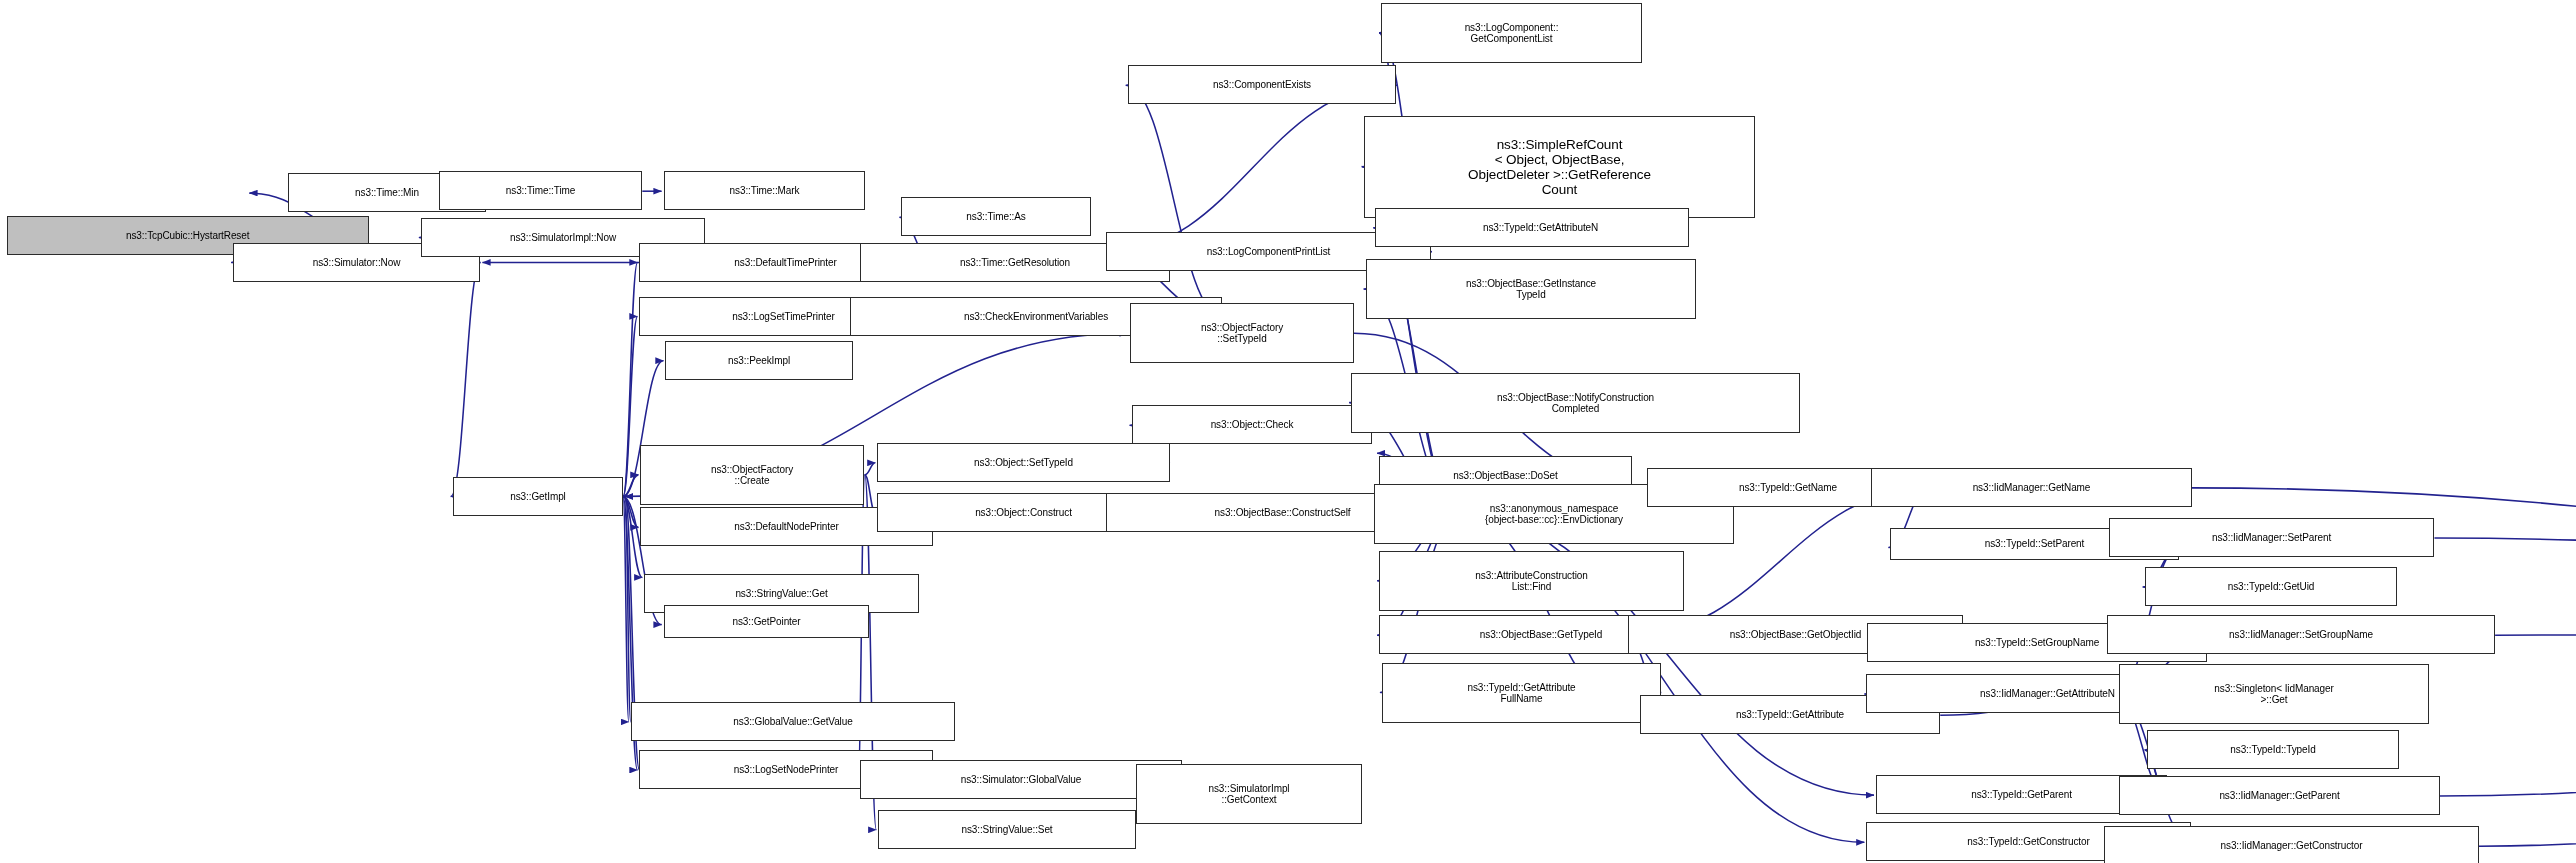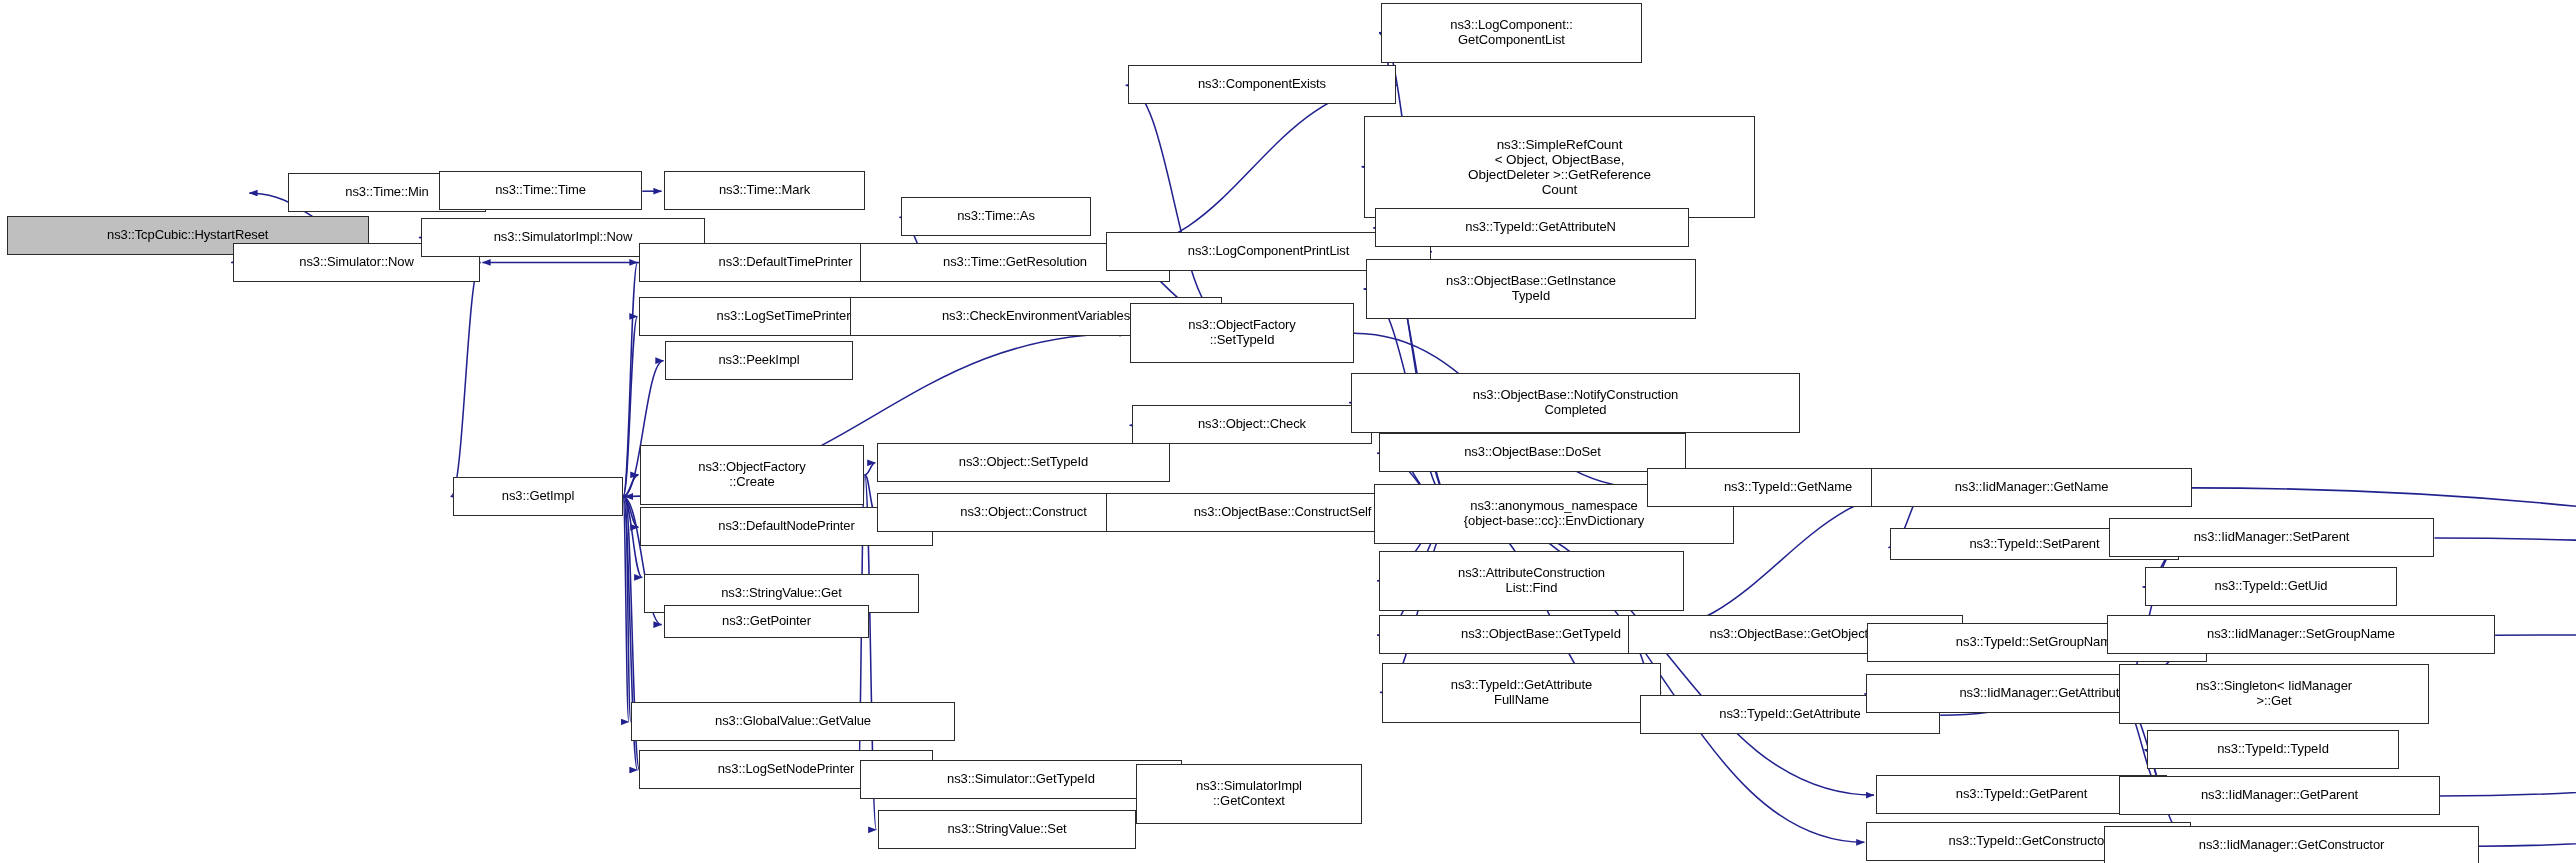--- a/index.html
+++ b/index.html
@@ -26,21 +26,21 @@
   .node {
     position: absolute;
     box-sizing: border-box;
     border: 1px solid #2b2b2b;
     background: #ffffff;
     color: #000000;
     display: flex;
     align-items: center;
     justify-content: center;
     text-align: center;
-    font-size: 13px;
+    font-size: 10px;
     line-height: 1.12;
     letter-spacing: -0.1px;
     white-space: pre-line;
     padding: 0 2.9px;
     z-index: 5;
   }
   .node.root {
     background: #bfbfbf;
   }
 </style>
@@ -147,40 +147,40 @@
       <div class="node" style="left: 453px; top: 477px; width: 170px; height: 39px;">ns3::GetImpl</div>
       <div class="node" style="left: 640px; top: 445px; width: 224px; height: 60px;">ns3::ObjectFactory
 ::Create</div>
       <div class="node" style="left: 640px; top: 507px; width: 293px; height: 39px;">ns3::DefaultNodePrinter</div>
       <div class="node" style="left: 644px; top: 558px; width: 275px; height: 39px; margin-top: 16px;">ns3::StringValue::Get</div>
       <div class="node" style="left: 664px; top: 605px; width: 205px; height: 33px;">ns3::GetPointer</div>
       <div class="node" style="left: 631px; top: 702px; width: 324px; height: 39px;">ns3::GlobalValue::GetValue</div>
       <div class="node" style="left: 639px; top: 750px; width: 294px; height: 39px;">ns3::LogSetNodePrinter</div>
       <div class="node" style="left: 877px; top: 443px; width: 293px; height: 39px;">ns3::Object::SetTypeId</div>
       <div class="node" style="left: 877px; top: 493px; width: 293px; height: 39px;">ns3::Object::Construct</div>
-      <div class="node" style="left: 860px; top: 760px; width: 322px; height: 39px;">ns3::Simulator::GetTypeId</div>
+      <div class="node" style="left: 860px; top: 760px; width: 322px; height: 39px;">ns3::Simulator::GlobalValue</div>
       <div class="node" style="left: 878px; top: 810px; width: 258px; height: 39px;">ns3::StringValue::Set</div>
       <div class="node" style="left: 1136px; top: 764px; width: 226px; height: 60px;">ns3::SimulatorImpl
 ::GetContext</div>
       <div class="node" style="left: 1128px; top: 65px; width: 268px; height: 39px;">ns3::ComponentExists</div>
       <div class="node" style="left: 1106px; top: 232px; width: 325px; height: 39px;">ns3::LogComponentPrintList</div>
       <div class="node" style="left: 1132px; top: 405px; width: 240px; height: 39px;">ns3::Object::Check</div>
       <div class="node" style="left: 1106px; top: 493px; width: 353px; height: 39px;">ns3::ObjectBase::ConstructSelf</div>
       <div class="node" style="left: 1381px; top: 2.9px; width: 261px; height: 60px;">ns3::LogComponent::
 GetComponentList</div>
       <div class="node" style="left: 1364px; top: 116px; width: 391px; height: 102px; font-size: 13.5px;">ns3::SimpleRefCount
 &lt; Object, ObjectBase,
  ObjectDeleter &gt;::GetReference
 Count</div>
       <div class="node" style="left: 1375px; top: 208px; width: 314px; height: 39px; padding-left: 20px;">ns3::TypeId::GetAttributeN</div>
       <div class="node" style="left: 1366px; top: 259px; width: 330px; height: 60px;">ns3::ObjectBase::GetInstance
 TypeId</div>
       <div class="node" style="left: 1351px; top: 373px; width: 449px; height: 60px;">ns3::ObjectBase::NotifyConstruction
 Completed</div>
-      <div class="node" style="left: 1379px; top: 433px; width: 307px; height: 39px;">ns3::ObjectBase::DoSet</div>
+      <div class="node" style="left: 1379px; top: 456px; width: 253px; height: 39px;">ns3::ObjectBase::DoSet</div>
       <div class="node" style="left: 1374px; top: 484px; width: 360px; height: 60px;">ns3::anonymous_namespace
 {object-base::cc}::EnvDictionary</div>
       <div class="node" style="left: 1379px; top: 551px; width: 305px; height: 60px;">ns3::AttributeConstruction
 List::Find</div>
       <div class="node" style="left: 1379px; top: 615px; width: 324px; height: 39px;">ns3::ObjectBase::GetTypeId</div>
       <div class="node" style="left: 1382px; top: 663px; width: 279px; height: 60px;">ns3::TypeId::GetAttribute
 FullName</div>
       <div class="node" style="left: 1647px; top: 468px; width: 282px; height: 39px;">ns3::TypeId::GetName</div>
       <div class="node" style="left: 1628px; top: 615px; width: 335px; height: 39px;">ns3::ObjectBase::GetObjectIid</div>
       <div class="node" style="left: 1640px; top: 695px; width: 300px; height: 39px;">ns3::TypeId::GetAttribute</div>

